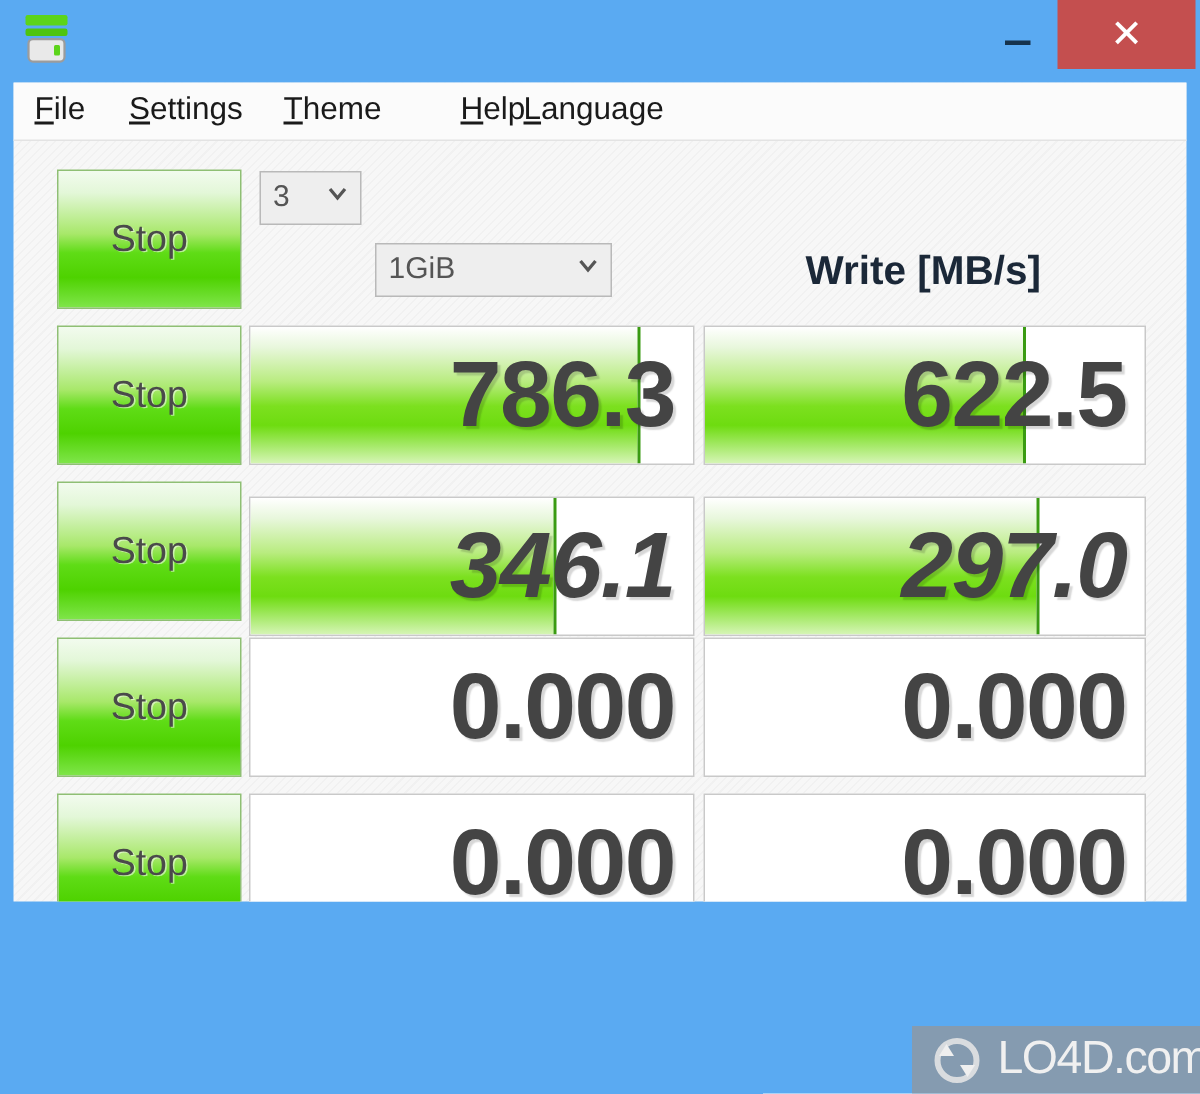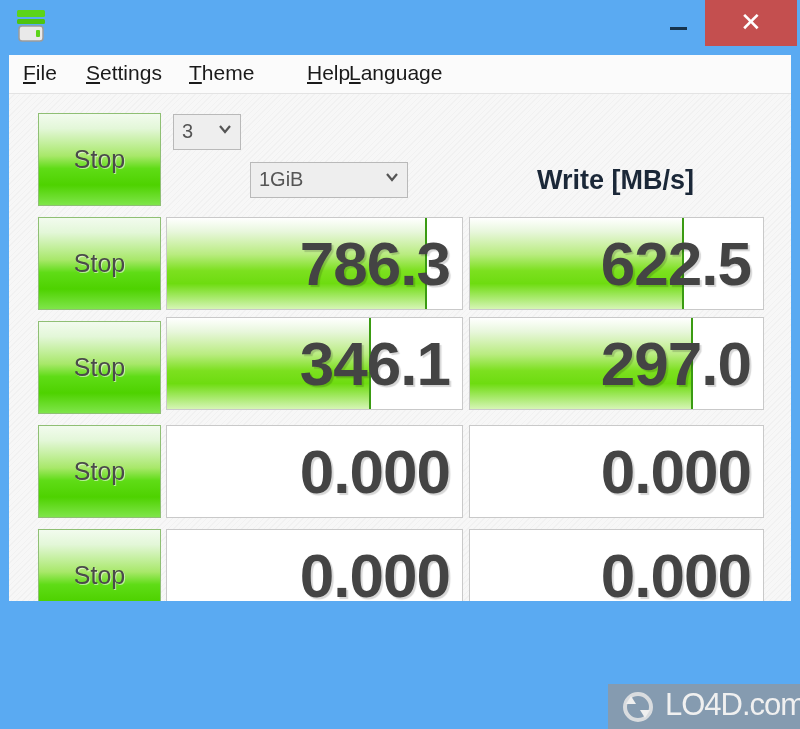--- a/index.html
+++ b/index.html
@@ -242,21 +242,21 @@
     font-weight: bold;
     color: #444444;
     font-family: "Liberation Sans", sans-serif;
     letter-spacing: -1px;
     text-shadow: 2px 2px 1px rgba(0,0,0,0.16);
     white-space: nowrap;
   }
   .col-read  { left: 157px; width: 297px; }
   .col-write { left: 460px; width: 295px; }
   .row-1 { top: 162px; }
-  .row-2 { top: 262px; }
+  .row-2 { top: 276px; font-style: italic; }
   .row-3 { top: 370px; }
   .row-4 { top: 474px; }
 
   
   #commentbox {
     position: absolute;
     left: 29px;
     top: 580px;
     width: 726px;
     height: 58px;

